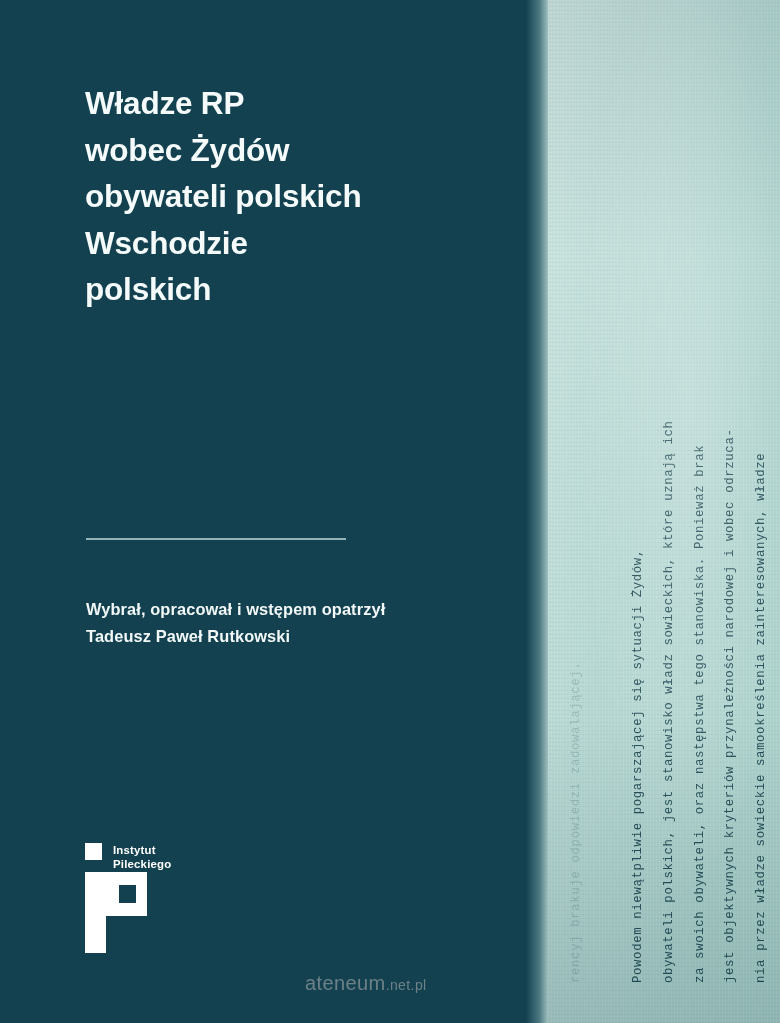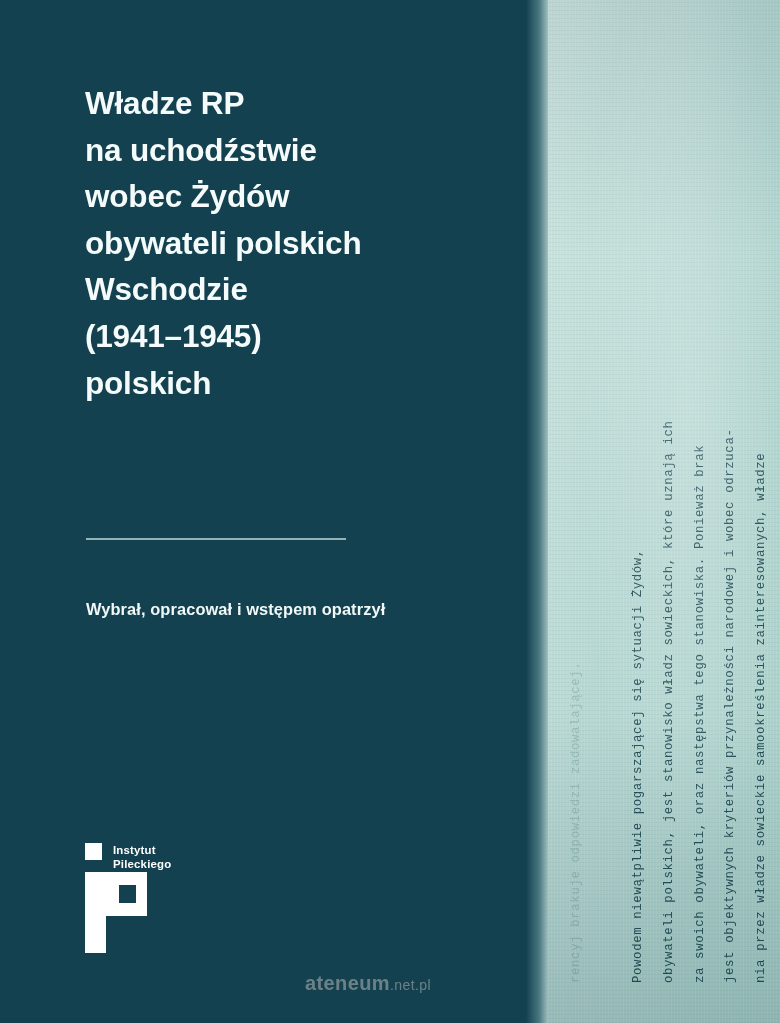--- a/index.html
+++ b/index.html
@@ -152,21 +152,21 @@
   
   #watermark {
     position:absolute;
     left:305px; top:972px;
     font-size:20px;
     letter-spacing:0.4px;
     color:#b6b6b6;
     opacity:0.55;
     font-family:"Liberation Sans", sans-serif;
   }
-  #watermark .wm-main { font-weight:bold; }
+  #watermark .wm-main { font-weight:normal; }
   #watermark .wm-suffix { font-size:14px; }
 </style>
 </head>
 <body>
 
 <div id="cover">
 
   <div id="photo-edge"></div>
 
   <div id="photo-strip">
@@ -185,32 +185,31 @@
 
 
       </div>
     </div>
 
     <div class="vignette"></div>
   </div>
 
   <div id="title-block">
     <span class="tline">Władze RP</span>
-    <span class="tline">na uchodźstwie</span>
     <span class="tline">wobec Żydów</span>
     <span class="tline">obywateli polskich</span>
     <span class="tline">Wschodzie</span>
-    <span class="tline">(1941–1945)</span>
     <span class="tline">polskich</span>
   </div>
 
   <div id="rule"></div>
 
   <div id="author-block">
     <span class="aline">Wybrał, opracował i wstępem opatrzył</span>
+    <span class="aline">Tadeusz Paweł Rutkowski</span>
   </div>
 
   <div id="logo">
     <span class="sq"></span>
     <div class="logo-text">
       <span>Instytut</span><br>
       <span>Pileckiego</span>
     </div>
     <div class="pmark">
       <span class="stem"></span>

